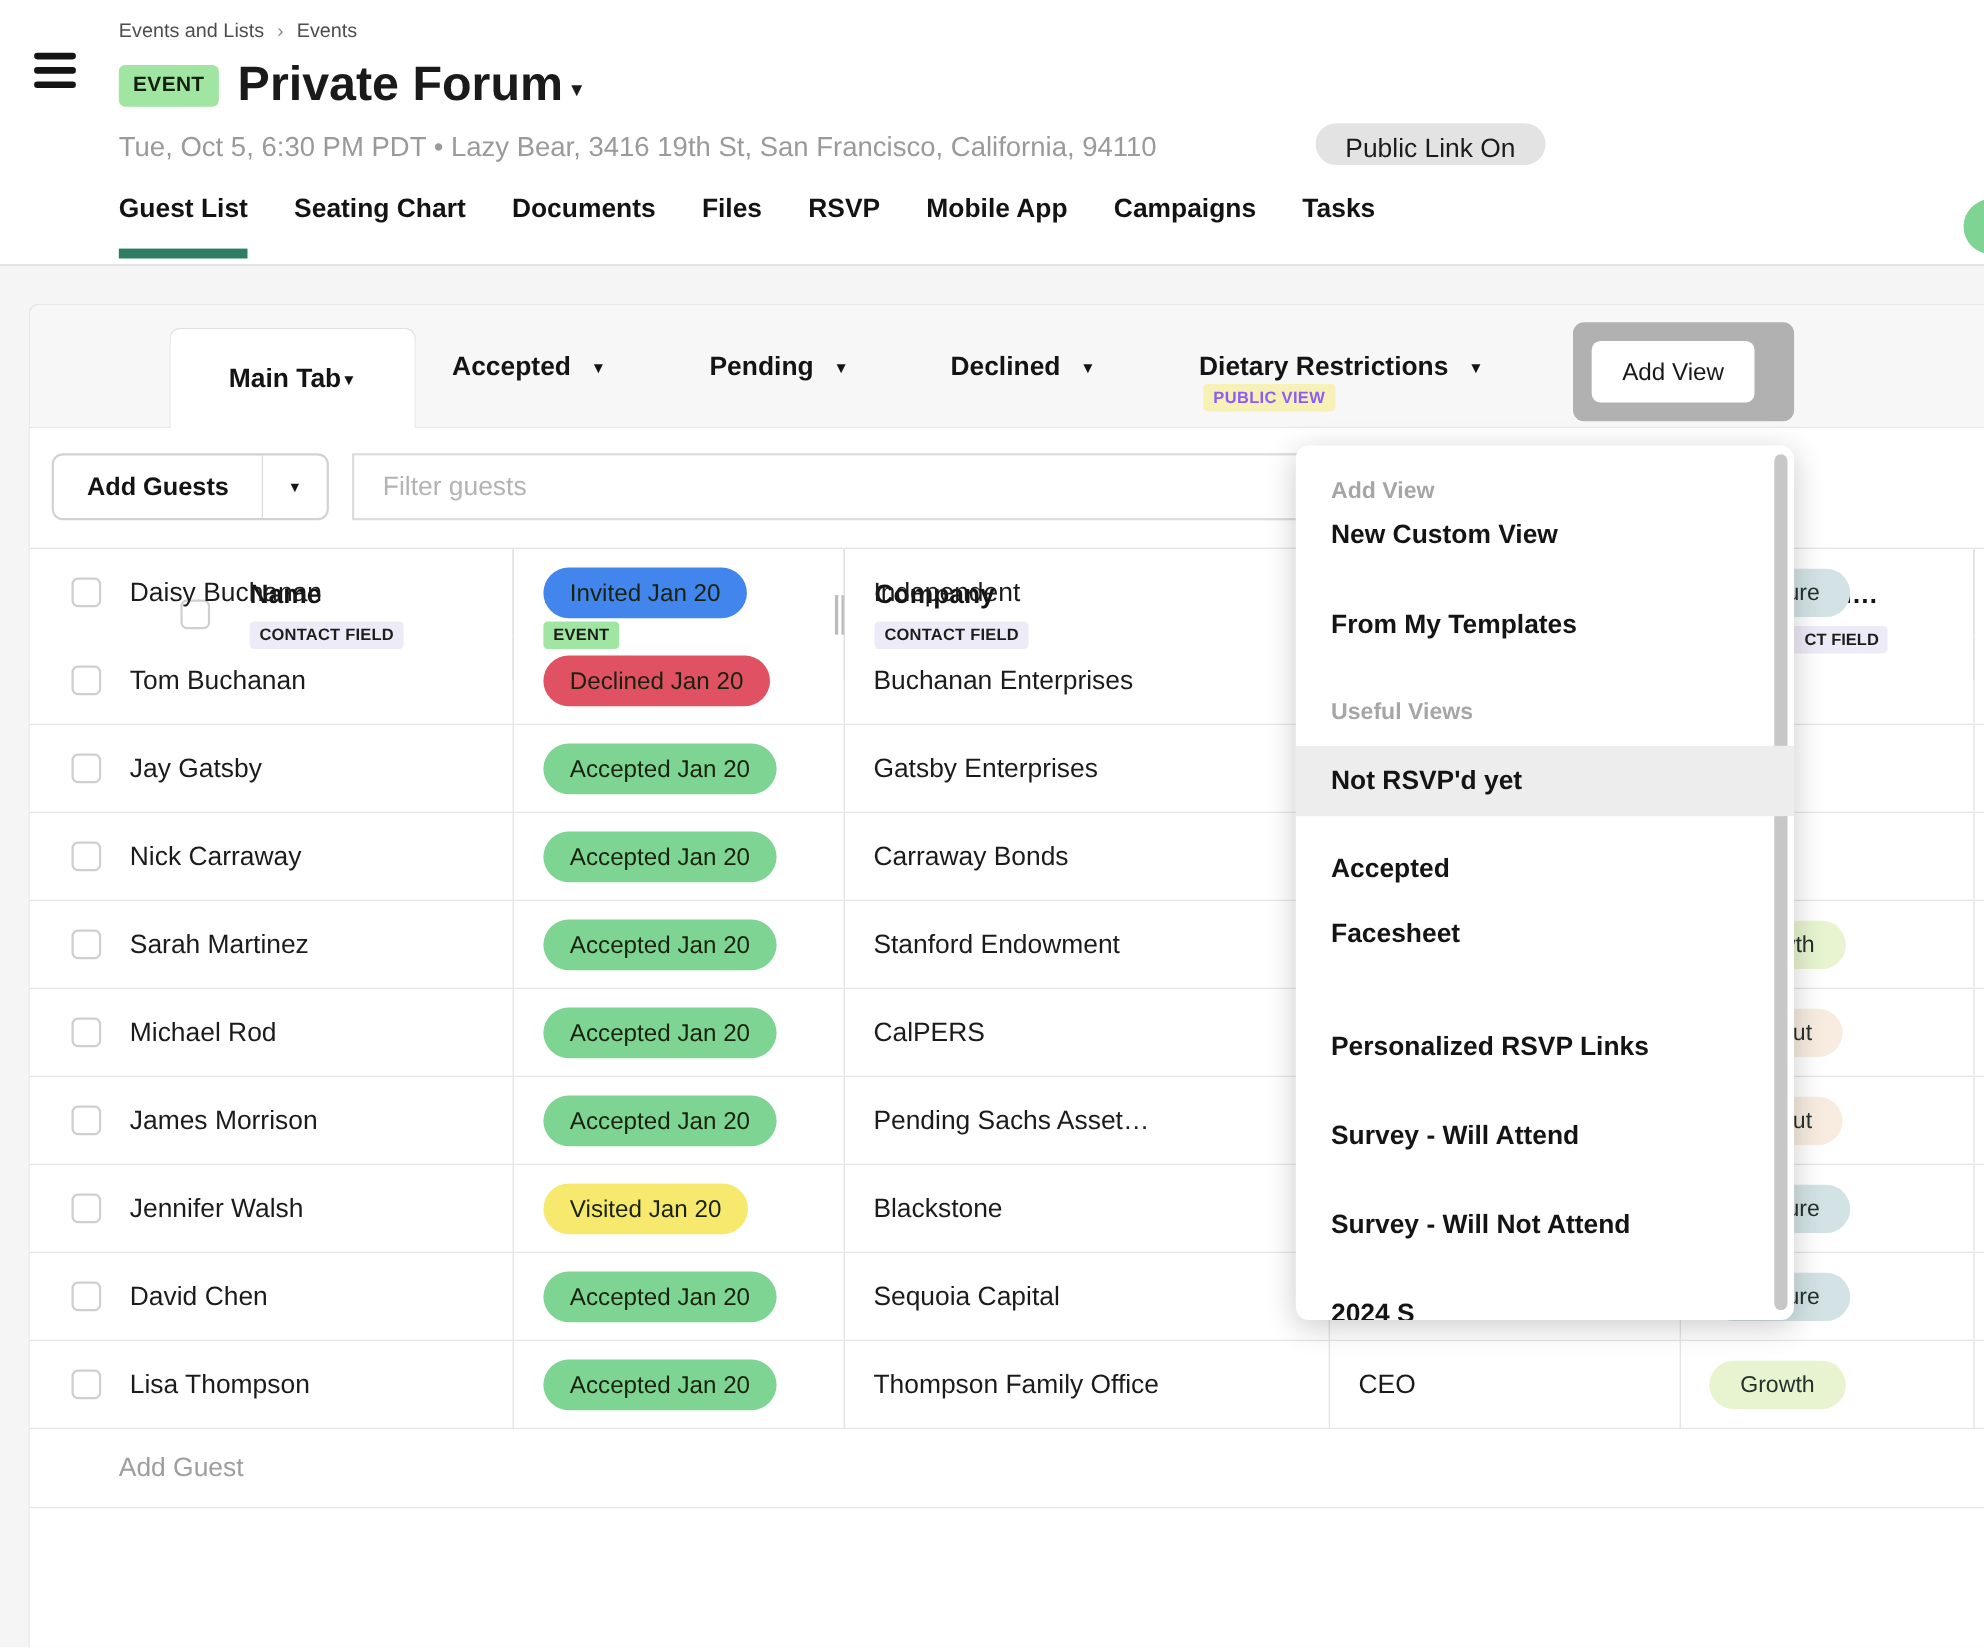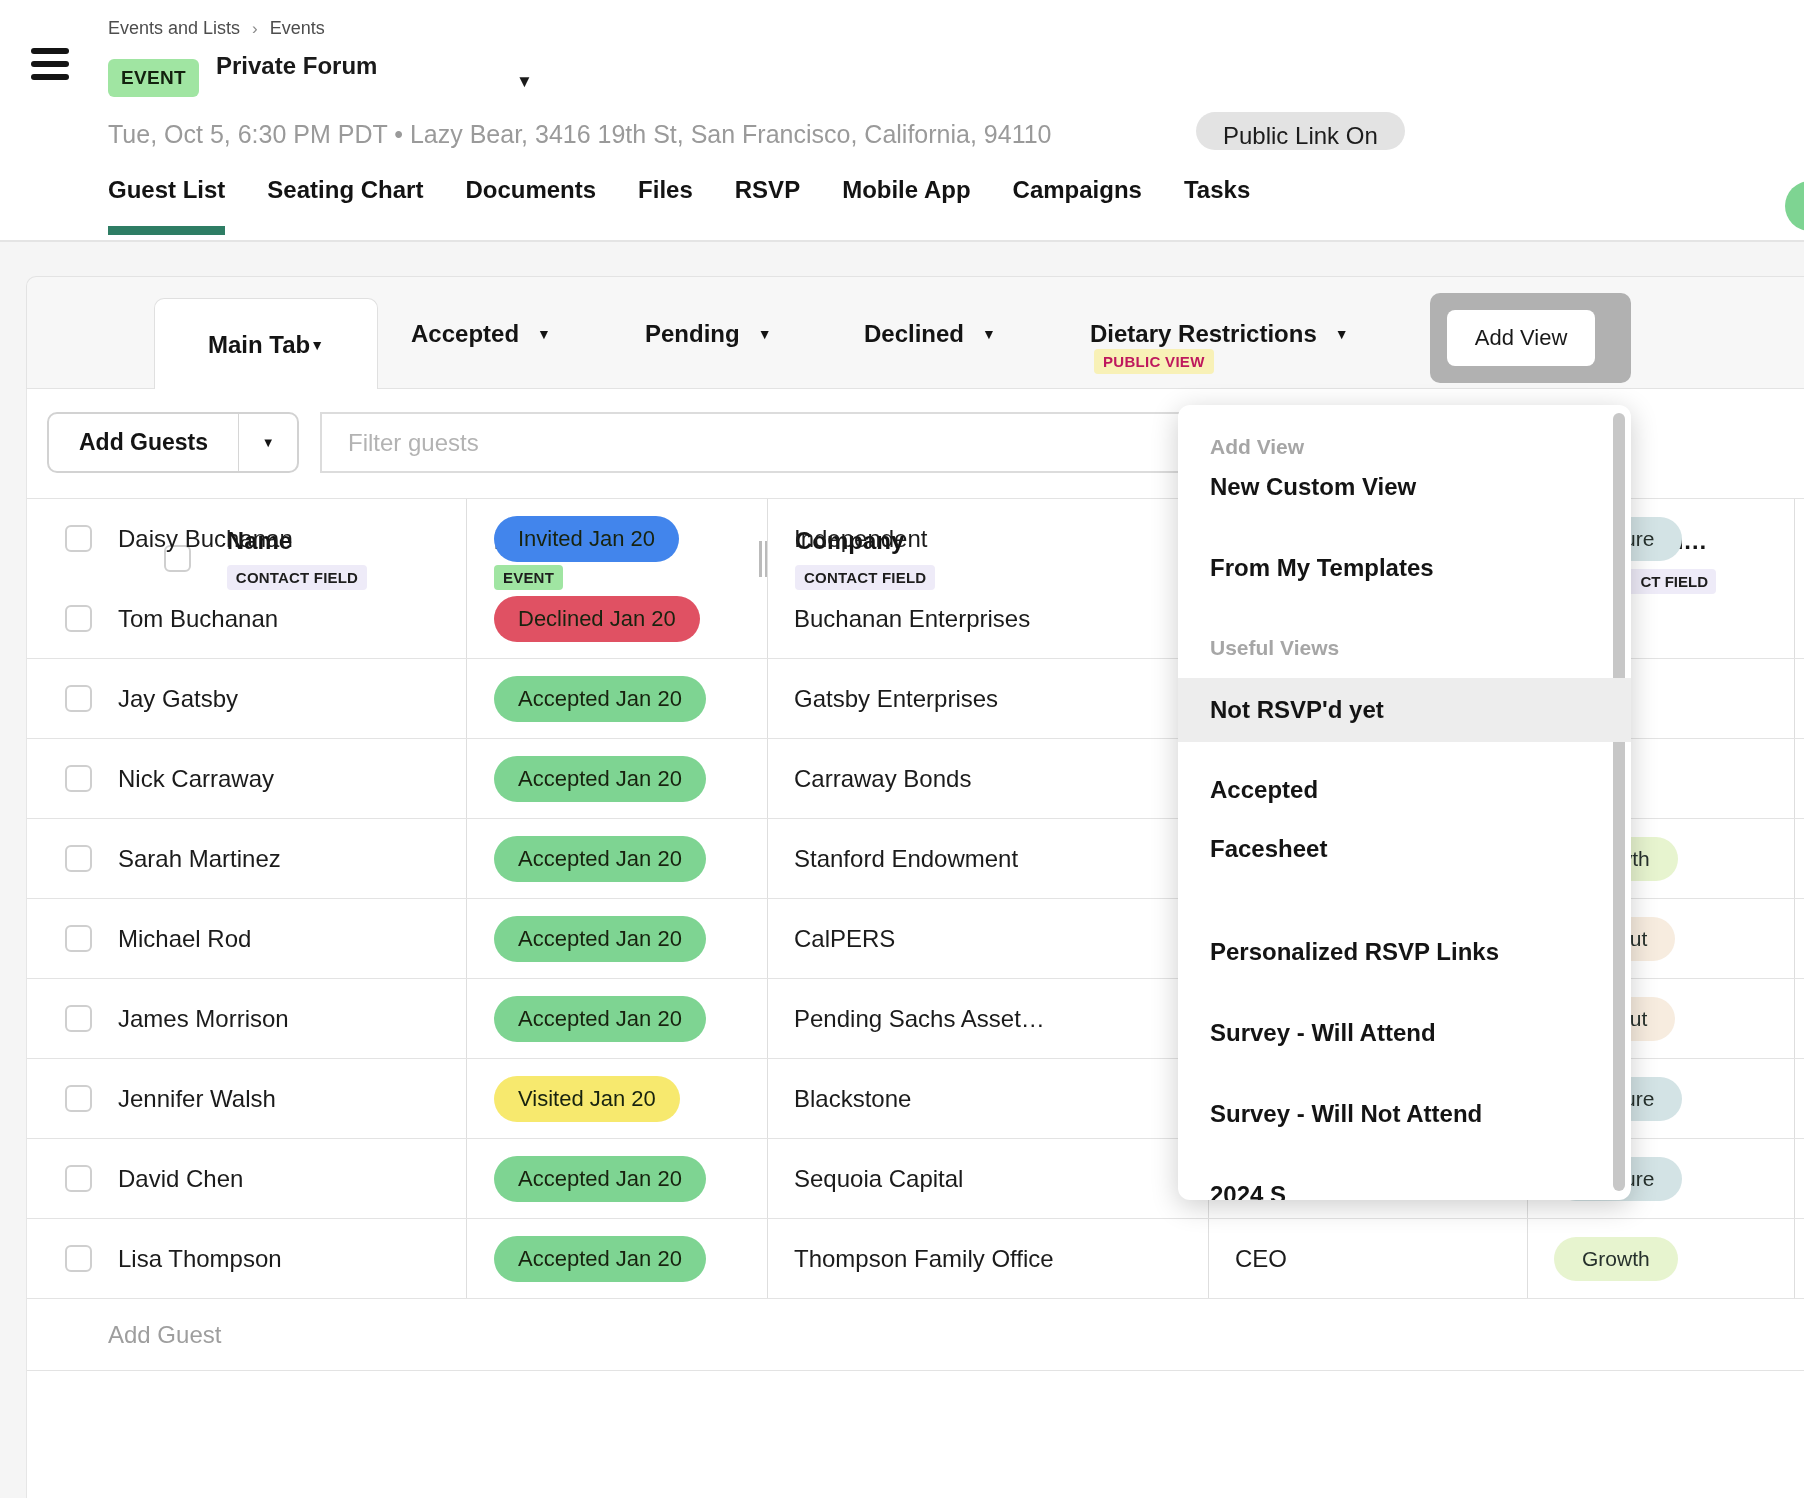--- a/index.html
+++ b/index.html
@@ -7,21 +7,21 @@
        font-family:"Liberation Sans",sans-serif;color:#161616;background:#ffffff;}
 
   
   .header{position:absolute;left:0;top:0;width:1804px;height:242px;background:#fff;}
   .hamburger{position:absolute;left:31px;top:48px;width:40px;height:34px;cursor:pointer;}
   .hamburger span{display:block;width:38px;height:6px;background:#141414;border-radius:3px;margin-bottom:7px;}
   .breadcrumb{position:absolute;left:108px;top:18px;font-size:18px;color:#4d4d4d;display:flex;gap:12px;align-items:center;}
   .breadcrumb .sep{color:#8a8a8a;font-size:17px;}
   .event-badge{position:absolute;left:108px;top:59px;background:#a0e5a2;color:#13220f;
                font-size:19px;font-weight:bold;padding:8px 13px;border-radius:6px;letter-spacing:.3px;}
-  .page-title{position:absolute;left:216px;top:52px;font-size:24px;font-weight:bold;color:#1a1a1a;}
+  .page-title{position:absolute;left:216px;top:52px;font-size:44px;font-weight:bold;color:#1a1a1a;}
   .title-caret{position:absolute;left:516px;top:72px;font-size:17px;color:#1a1a1a;}
   .subtitle{position:absolute;left:108px;top:120px;font-size:25px;color:#9a9a9a;}
   .public-link{position:absolute;left:1196px;top:112px;height:38px;line-height:48px;background:#e3e3e3;
                color:#1c1c1c;font-size:24px;padding:0 27px;border-radius:24px;}
   .nav-tabs{position:absolute;left:108px;top:176px;display:flex;gap:42px;}
   .nav-tab{font-size:24px;font-weight:bold;color:#131313;padding-bottom:22px;cursor:pointer;border-bottom:9px solid transparent;}
   .nav-tab.active{border-bottom-color:#2e7d64;}
   .avatar-circle{position:absolute;left:1785px;top:181px;width:50px;height:50px;border-radius:50%;background:#7ed492;}
   .header-divider{position:absolute;left:0;top:240px;width:1804px;height:2px;background:#e4e4e4;}
 
@@ -30,21 +30,21 @@
   .tabstrip{position:absolute;left:26px;top:276px;width:1800px;height:113px;background:#f7f7f7;
             border:1px solid #e3e3e3;border-right:none;border-radius:10px 0 0 0;box-sizing:border-box;}
   .plus-btn{position:absolute;left:46px;top:300px;width:60px;height:70px;font-size:46px;font-weight:300;
             color:#141414;text-align:center;line-height:66px;cursor:pointer;border-right:1px solid #e6e6e6;}
   .active-viewtab{position:absolute;left:127px;top:21px;width:224px;height:93px;background:#ffffff;
             border:1px solid #e0e0e0;border-bottom:none;border-radius:10px 10px 0 0;box-sizing:border-box;
             display:flex;align-items:center;justify-content:center;cursor:pointer;}
   .viewtab{position:absolute;top:0;height:113px;display:flex;align-items:center;gap:18px;cursor:pointer;}
   .viewtab-label,.active-viewtab .viewtab-label{font-size:24px;font-weight:bold;color:#141414;}
   .small-caret{font-size:14px;color:#141414;}
-  .public-view-badge{position:absolute;left:1067px;top:72px;background:#f8f1b7;color:#be185d;
+  .public-view-badge{position:absolute;left:1067px;top:72px;background:#f8f1b7;color:#8b5cf6;
             font-size:15px;font-weight:bold;padding:4px 9px;border-radius:4px;letter-spacing:.3px;}
   .addview-ring{position:absolute;left:1430px;top:293px;width:201px;height:90px;background:#b1b1b1;border-radius:10px;}
   .addview-btn{position:absolute;left:17px;top:17px;width:148px;height:56px;background:#ffffff;border-radius:8px;
             font-size:22px;color:#191919;display:flex;align-items:center;justify-content:center;cursor:pointer;}
 
   
   .panel{position:absolute;left:26px;top:389px;width:1800px;height:1109px;background:#ffffff;
          border-left:1px solid #e6e6e6;box-sizing:border-box;}
   .add-guests{position:absolute;left:20px;top:23px;height:61px;background:#fff;border:2px solid #d2d2d2;
               border-radius:10px;display:flex;align-items:stretch;box-sizing:border-box;cursor:pointer;}

